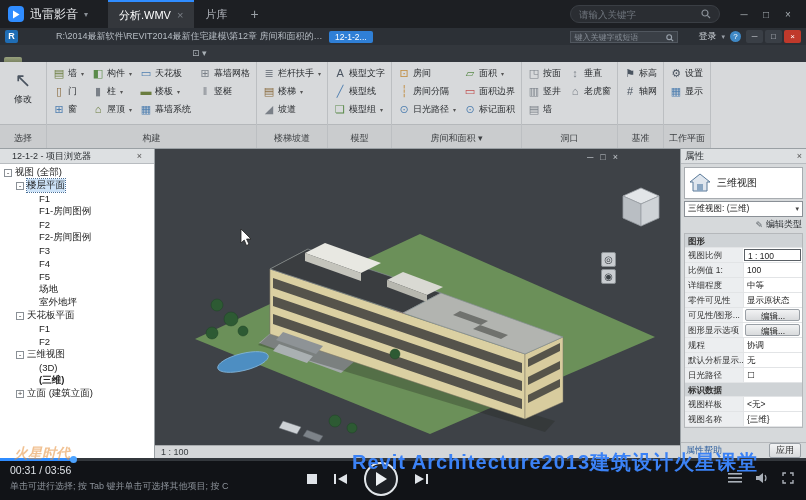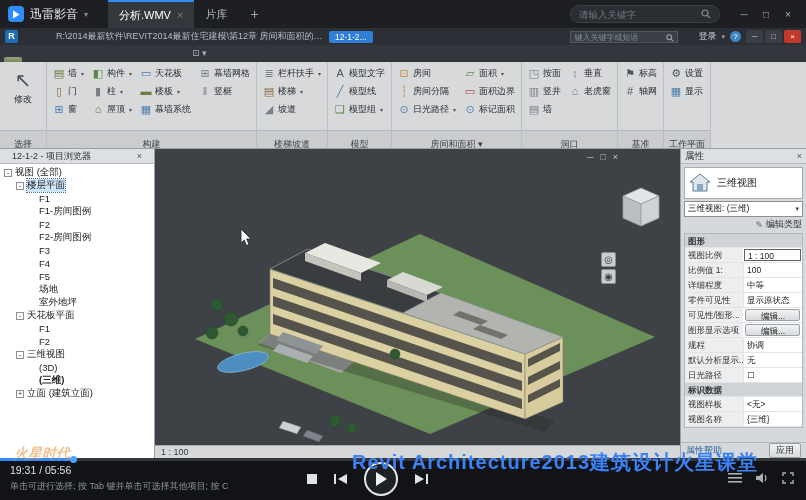--- a/index.html
+++ b/index.html
@@ -50,21 +50,21 @@
 
   
   .ribbon { height:87px; background:#d7d9db; display:flex; border-bottom:1px solid #9aa0a4; overflow:hidden; }
   .rpanel { display:flex; flex-direction:column; border-right:1px solid #bcbfc2; }
   .rbtns { flex:1; display:flex; flex-direction:column; flex-wrap:wrap; align-content:flex-start; height:74px; padding:2px 3px; gap:0 2px; }
   .rbtn { height:18px; display:flex; align-items:center; gap:3px; padding:0 3px; font-size:9px; color:#2a2d30; white-space:nowrap; border-radius:2px; }
   .rbtn .glyph { font-size:11px; width:12px; text-align:center; flex:0 0 12px; }
   .rbtn.has-arrow::after { content:"▾"; font-size:6px; color:#555; margin-left:1px; }
   .rbtn-big { width:40px; display:flex; flex-direction:column; align-items:center; justify-content:center; gap:3px; font-size:9px; color:#2a2d30; padding-top:6px; }
   .rbtn-big .glyph { font-size:20px; line-height:20px; }
-  .rplabel { height:18px; background:#caccce; border-top:1px solid #b5b8bb; font-size:9px; color:#3c3f42; text-align:center; line-height:12px; padding:7px 5px; white-space:nowrap; }
+  .rplabel { height:24px; background:#caccce; border-top:1px solid #b5b8bb; font-size:9px; color:#3c3f42; text-align:center; line-height:12px; padding:7px 5px; white-space:nowrap; }
 
   
   .workspace { display:flex; height:309px; }
 
   
   .browser { width:155px; background:#ffffff; border-right:1px solid #9aa0a4; display:flex; flex-direction:column; flex:0 0 155px; }
   .bheader { height:15px; background:#dde0e2; border-bottom:1px solid #b8bcc0; font-size:9px; color:#2e3236; display:flex; align-items:center; padding:0 12px; justify-content:space-between; }
   .bclose { color:#555; font-size:9px; }
   .tree { flex:1; overflow:hidden; padding-top:2px; }
   .trow { height:13px; display:flex; align-items:center; gap:3px; font-size:9.5px; color:#222; white-space:nowrap; }
@@ -640,21 +640,21 @@
 
   <div class="wm-orange">火星时代</div>
   <div class="wm-red">Revit Architecture2013建筑设计火星课堂</div>
 
   <div class="pbar">
     <div class="ptrack">
       <div class="pplayed" style="width: 9%;"></div>
       <div class="pknob" style="left: calc(9% - 3px);"></div>
     </div>
     <div class="pleft">
-      <div class="ptime">19:31 / 05:56</div>
+      <div class="ptime">00:31 / 03:56</div>
       <div class="pstatus">单击可进行选择; 按 Tab 键并单击可选择其他项目; 按 C</div>
     </div>
     <div class="pcenter">
       <button class="pcbtn">
         <svg width="12" height="12" viewBox="0 0 12 12">
             <rect x="1" y="1" width="10" height="10" fill="#dfe3e8"></rect>
           </svg>
       </button>
       <button class="pcbtn">
         <svg width="14" height="12" viewBox="0 0 14 12">

